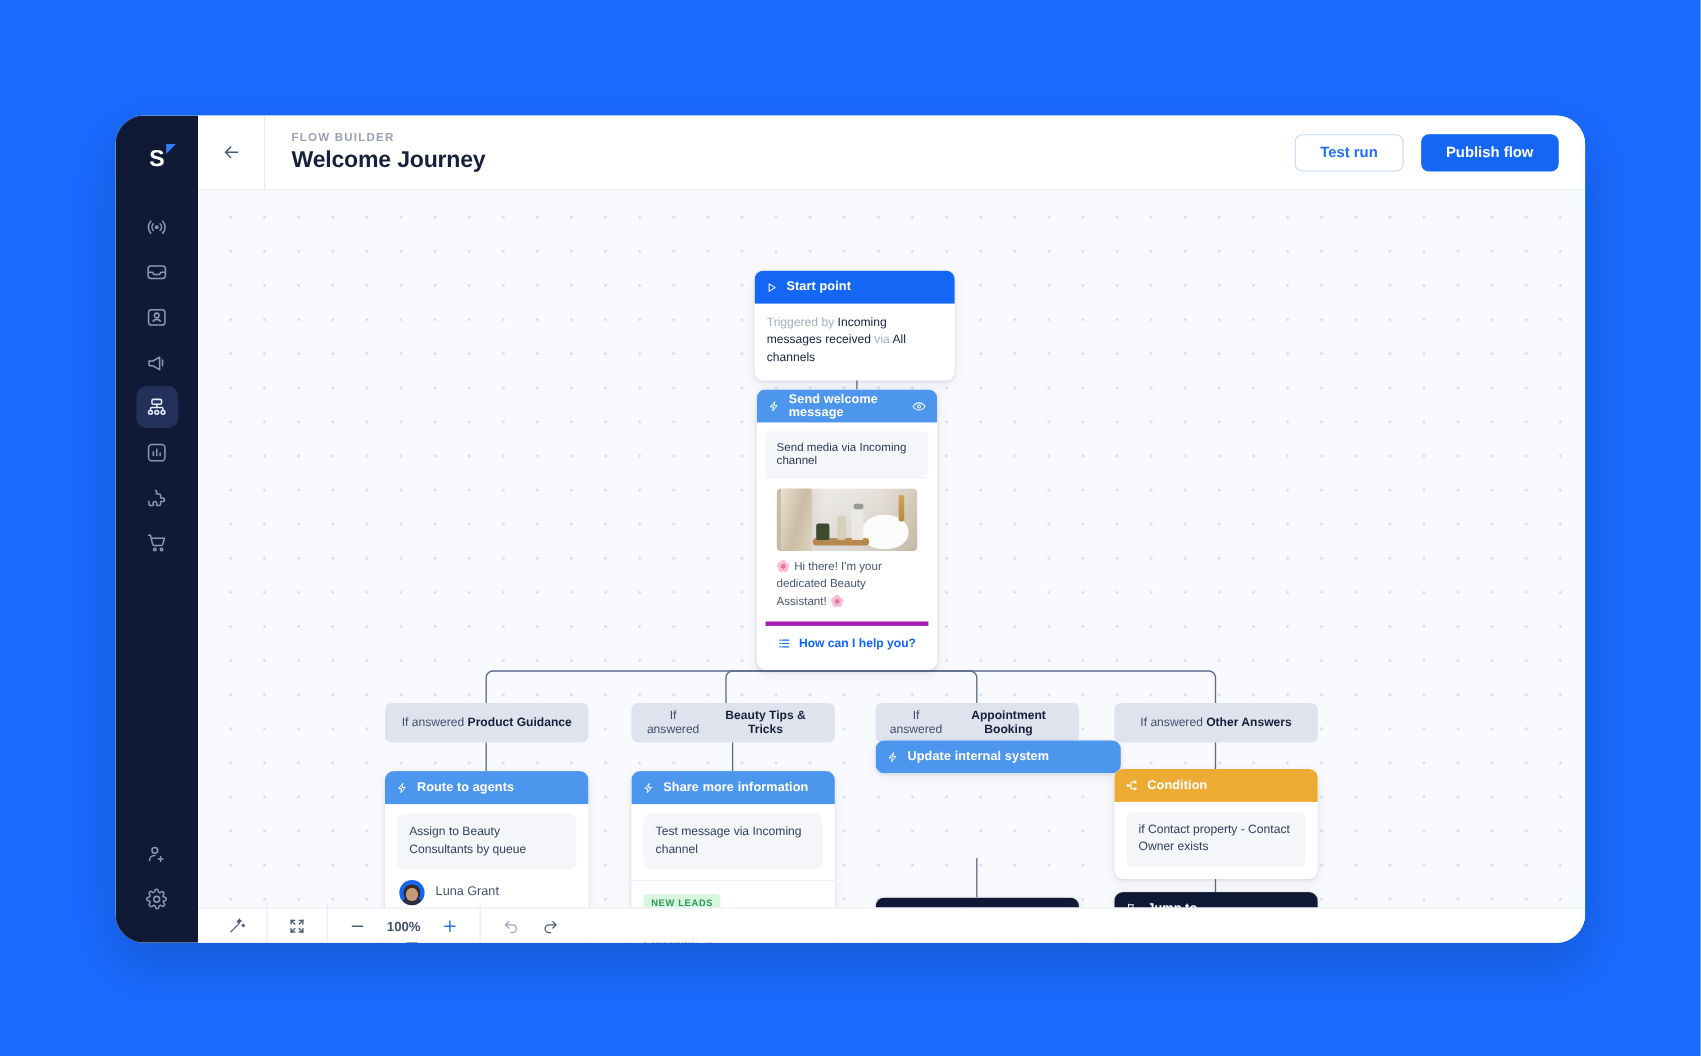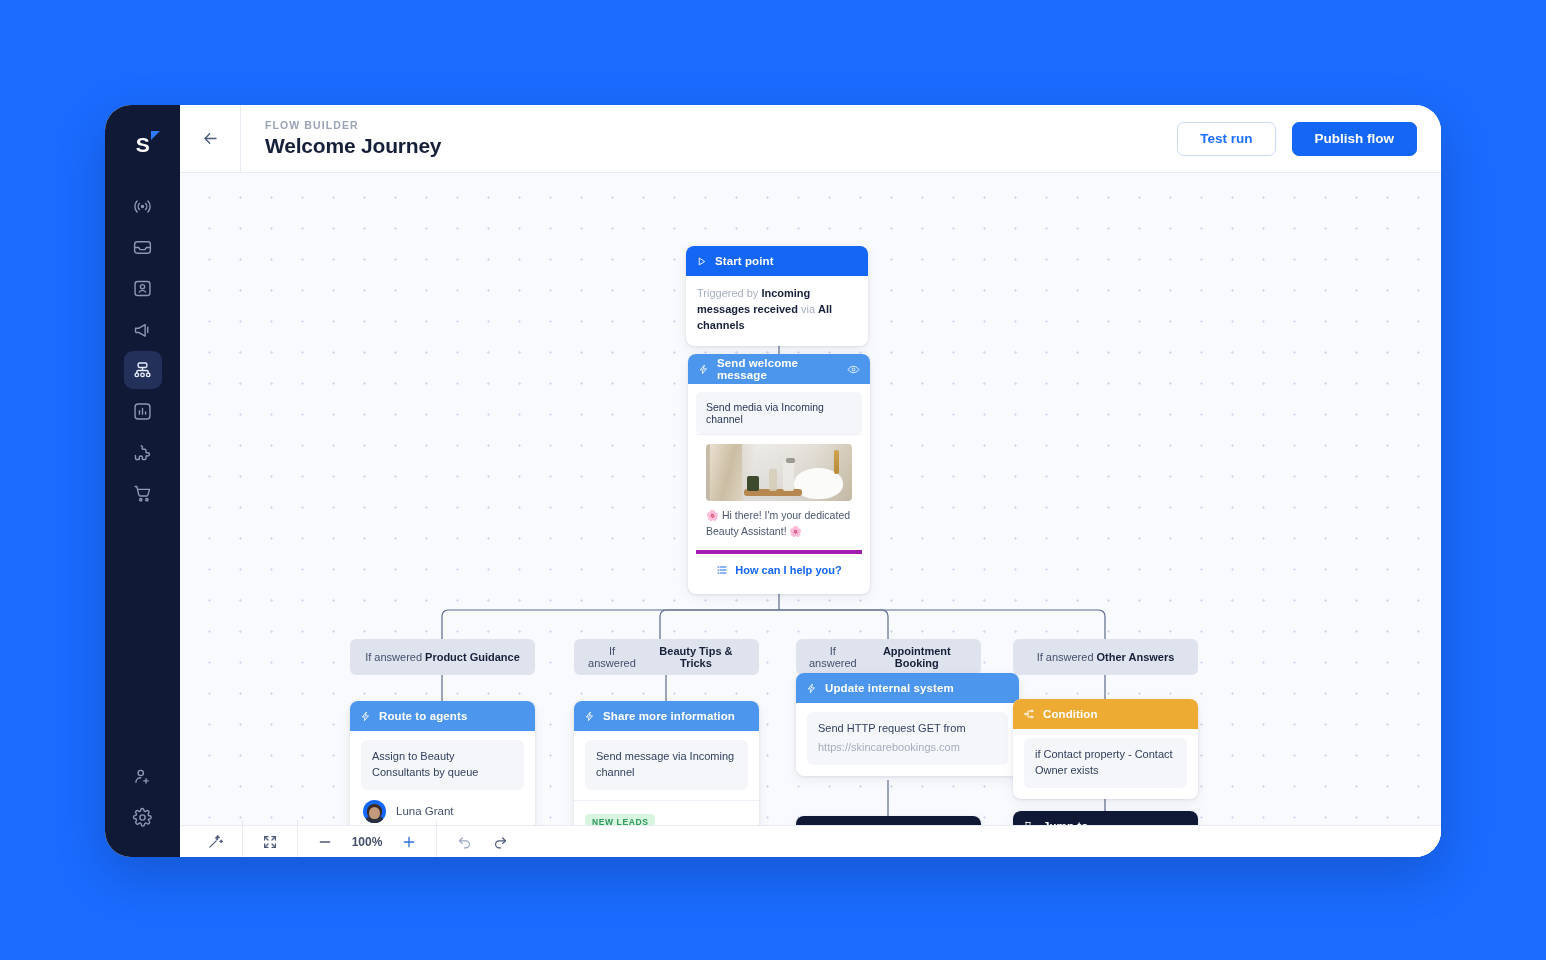--- a/index.html
+++ b/index.html
@@ -175,37 +175,37 @@
   .node-head .hd-label { flex: 1 1 auto; }
   .node-head .hd-right { display: flex; align-items: center; opacity: .95; cursor: pointer; }
 
   .node-body { padding: 9px 11px 11px 11px; }
   .sub {
     font-size: 11px;
     line-height: 1.45;
     color: #32415f;
   }
   .sub .muted { color: #a6aec1; font-weight: normal; }
-  .sub .b { font-weight: bold; color: #16203a; }
+  .sub .b { font-weight: normal; color: #16203a; }
 
   .panel {
     background: #f4f6fa;
     border-radius: 6px;
     padding: 9px 11px;
     font-size: 11px;
     line-height: 1.45;
     color: #32415f;
   }
 
   
   #node-start { left: 506px; top: 73px; width: 182px; }
   #node-start .node-body { padding: 10px 11px 12px 11px; }
 
   
-  #node-welcome { left: 508px; top: 181px; width: 182px; }
+  #node-welcome { left: 508px; top: 181px; width: 164px; }
   #node-welcome .node-head { height: 25px; }
   #node-welcome .wm-inner { padding: 8px 8px 8px 8px; }
   .media-card {
     background: #f4f6fa;
     border-radius: 5px;
     padding: 9px 10px;
     font-size: 10.5px;
     color: #2b3857;
   }
   .bubble {
@@ -632,21 +632,21 @@
         <div class="node-head head-lblue">
           <span class="hd-icon">
             <svg width="11" height="11" viewBox="0 0 24 24" fill="none" stroke="#fff" stroke-width="1.9" stroke-linejoin="round" stroke-linecap="round">
                 <path d="M13.5 3L5 13h6l-1.5 8 9-10.5h-6z"></path>
               </svg>
           </span>
           <span class="hd-label">Share more information</span>
         </div>
         <div class="node-body" style="padding-bottom:0">
           <div class="panel">
-            <span class="b">Send message</span>
+            <span class="b">Test message</span>
             <span class="muted">via</span>
             <span class="b">Incoming channel</span>
           </div>
         </div>
         <div class="card-sep" style="margin:10px 0 0 0"></div>
         <div class="msg-card">
           <span class="badge">NEW LEADS</span>
           <div class="msg-title">🌸 Unlock Your Beauty Potential! 🌸</div>
           
           
@@ -655,26 +655,20 @@
       </div>
 
       <div class="node" id="node-http">
         <div class="node-head head-lblue">
           <span class="hd-icon">
             <svg width="11" height="11" viewBox="0 0 24 24" fill="none" stroke="#fff" stroke-width="1.9" stroke-linejoin="round" stroke-linecap="round">
                 <path d="M13.5 3L5 13h6l-1.5 8 9-10.5h-6z"></path>
               </svg>
           </span>
           <span class="hd-label">Update internal system</span>
-        </div>
-        <div class="node-body">
-          <div class="panel">
-            <div class="b">Send HTTP request GET from</div>
-            <div class="url" style="margin-top:3px">https://skincarebookings.com</div>
-          </div>
         </div>
       </div>
 
       <div class="node" id="node-flowend">
         <div class="node-head head-dark">
           <span class="hd-icon">
             <svg width="12" height="12" viewBox="0 0 24 24" fill="none" stroke="#fff" stroke-width="1.8" stroke-linejoin="round" stroke-linecap="round">
                 <path d="M6 21V4M6 5h9l-1.6 3.4L15 12H6"></path>
               </svg>
           </span>

